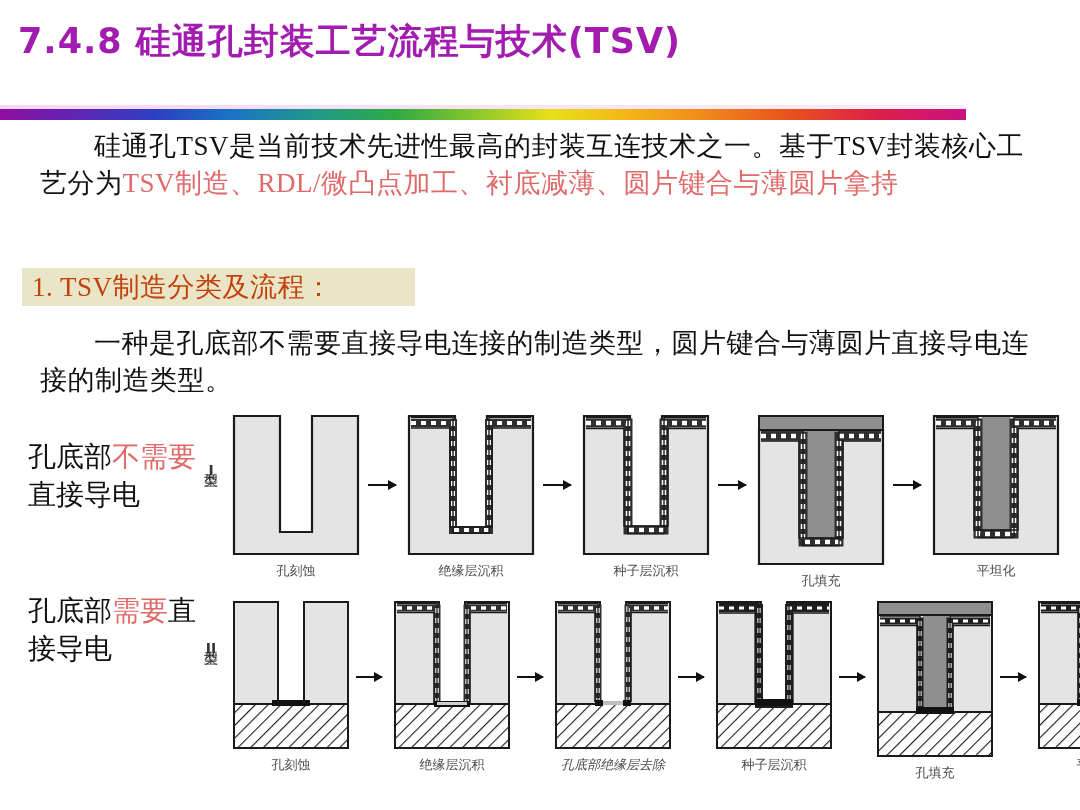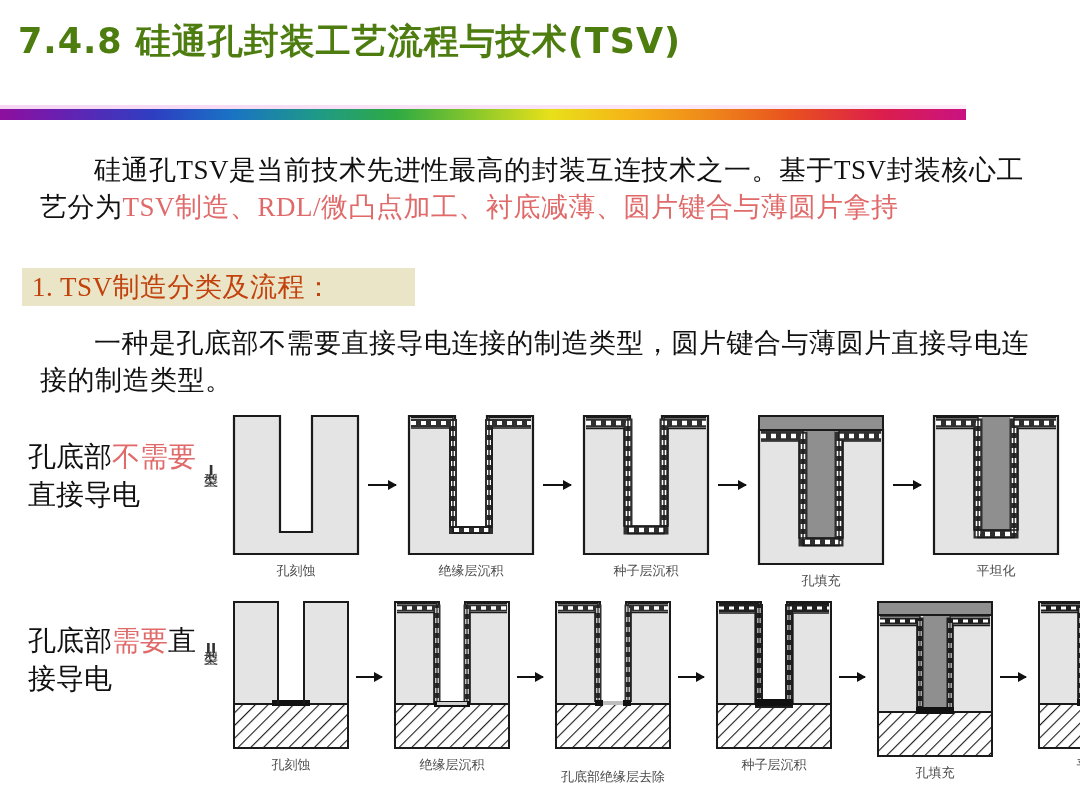--- a/index.html
+++ b/index.html
@@ -11,21 +11,21 @@
     overflow:hidden;
     position:relative;
   }
 
   
   #title-bar{position:absolute;left:0;top:18px;width:1080px;height:62px;}
   #page-title{
     position:absolute;left:18px;top:0;
     font-family:"DejaVu Sans","Liberation Sans",sans-serif;
     font-size:35px;font-weight:bold;
-    color:#4d7c0f;
+    color:#a21caf;
     letter-spacing:1px;
     white-space:nowrap;
   }
   #rainbow-rule{
     position:absolute;left:0;top:91px;width:966px;height:11px;
     background:linear-gradient(to right,
       #8e0f9e 0%, #6a1fb0 6%, #2d3fc2 16%, #1a73c4 24%,
       #1f9a86 33%, #2faa43 41%, #87c72b 49%, #e8e01a 57%,
       #f5b517 65%, #ef8a1a 73%, #e8501f 82%, #dc1f4a 91%, #c91282 100%);
   }
@@ -36,21 +36,21 @@
   }
 
   
   .para{
     position:absolute;
     font-size:27px;
     color:#111;
     line-height:37px;
     letter-spacing:.5px;
   }
-  #intro-para{left:40px;top:128px;width:1010px;margin-top:24px;}
+  #intro-para{left:40px;top:128px;width:1010px;}
   #intro-para .ind{display:inline-block;width:54px;}
   .hl-red{color:#e06a6a;}
 
   #section-heading-box{
     position:absolute;left:22px;top:268px;width:393px;height:38px;
     background:#e9e5c6;
   }
   #section-heading{
     position:absolute;left:32px;top:269px;
     font-size:27px;color:#c2410c;letter-spacing:.5px;white-space:nowrap;
@@ -59,21 +59,21 @@
   #types-para{left:40px;top:325px;width:1010px;}
   #types-para .ind{display:inline-block;width:54px;}
 
   
   .row-label{
     position:absolute;
     font-size:28px;color:#111;line-height:38px;
     width:175px;
   }
   #row1-label{left:28px;top:438px;}
-  #row2-label{left:28px;top:622px;}
+  #row2-label{left:28px;top:592px;}
 
   .type-label{
     position:absolute;
     width:26px;
     font-size:14px;color:#333;
     text-align:center;line-height:17px;
     font-family:"DejaVu Sans","Liberation Sans",sans-serif;
   }
   .type-label .rn{font-weight:bold;font-size:14px;letter-spacing:0;}
   #row1-type{left:198px;top:462px;}
@@ -264,21 +264,21 @@
         <rect x="2" y="104" width="114" height="44" fill="url(#hatch)" stroke="#1a1a1a" stroke-width="2"></rect>
         <path d="M4 8 H44 V102 M74 102 V8 H114" fill="none" stroke="#2f2f2f" stroke-width="7" stroke-linejoin="miter"></path>
         <path d="M4 8 H44 V102 M74 102 V8 H114" fill="none" stroke="#ffffff" stroke-width="3.4" stroke-dasharray="5 5"></path>
         <path d="M4 3.5 H44 V102 M74 102 V3.5 H114" fill="none" stroke="#1a1a1a" stroke-width="1.3"></path>
         <path d="M4 12.5 H41 V102 M77 102 V12.5 H114" fill="none" stroke="#1a1a1a" stroke-width="1.3"></path>
         <rect x="41" y="100" width="8" height="6" fill="#111"></rect>
         <rect x="69" y="100" width="8" height="6" fill="#111"></rect>
         <rect x="49" y="101" width="20" height="4" fill="#bdbdbd"></rect>
       </svg>
     </div>
-    <div class="step-cap" style="top:168px;">孔底部绝缘层去除</div>
+    <div class="step-cap" style="top:156px;font-style:italic;">孔底部绝缘层去除</div>
   </div>
   <div class="arrow" style="left:446px;top:76px;width:26px;"></div>
 
   <div class="step" style="left:483px;">
     <div class="fig">
       <svg width="118" height="150" viewBox="0 0 118 150">
         <path d="M2 2 H46 V104 H72 V2 H116 V104 H2 Z" fill="#e4e4e4" stroke="#1a1a1a" stroke-width="2"></path>
         <rect x="2" y="104" width="114" height="44" fill="url(#hatch)" stroke="#1a1a1a" stroke-width="2"></rect>
         <path d="M4 8 H44 V104 H74 V8 H114" fill="none" stroke="#1f1f1f" stroke-width="8" stroke-linejoin="miter"></path>
         <path d="M4 8 H44 V100 M74 100 V8 H114" fill="none" stroke="#ffffff" stroke-width="3.2" stroke-dasharray="5 5"></path>

